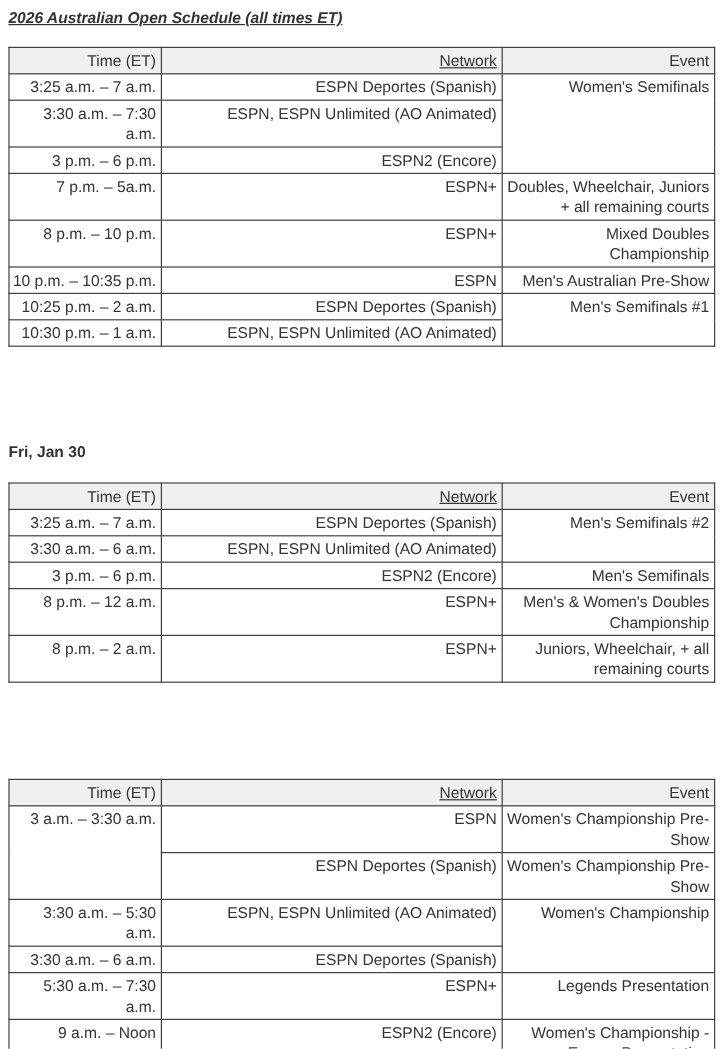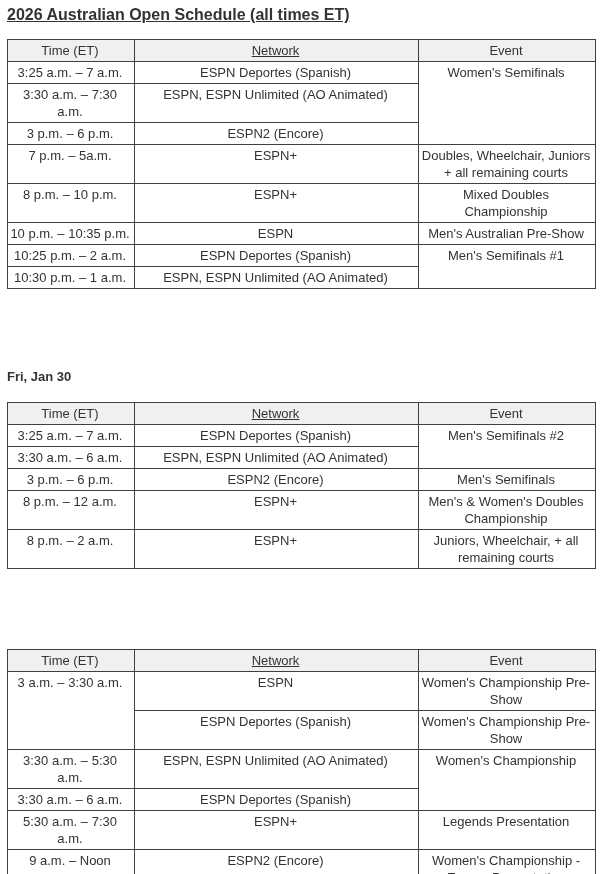--- a/index.html
+++ b/index.html
@@ -18,25 +18,26 @@
   }
   body{
     font-family:"Liberation Sans", sans-serif;
     color:var(--text);
     font-size:13px;
   }
   .page{
     padding:8px 0 0 7px;
   }
   .doc-title{
-    font-size:16px;
+    font-size:13px;
     line-height:14px;
     font-weight:bold;
     text-decoration:underline;
     margin:0 0 17px 0;
+    font-style:italic;
   }
   .section{margin:0;}
   .section + .section{margin-top:80px;}
   .day-heading{
     font-size:13px;
     line-height:15px;
     font-weight:bold;
     margin:0 0 18px 0;
   }
   table.schedule{
@@ -46,21 +47,21 @@
   }
   col.col-time{width:127px;}
   col.col-network{width:284px;}
   col.col-event{width:177px;}
   table.schedule th,
   table.schedule td{
     border:1px solid var(--border);
     padding:2px 4px 2px 2px;
     font-size:13px;
     line-height:17px;
-    text-align:center;
+    text-align:right;
     vertical-align:top;
     font-weight:normal;
     word-wrap:break-word;
   }
   table.schedule th{
     background:var(--header-bg);
   }
   .u{text-decoration:underline;}
 </style>
 </head>

